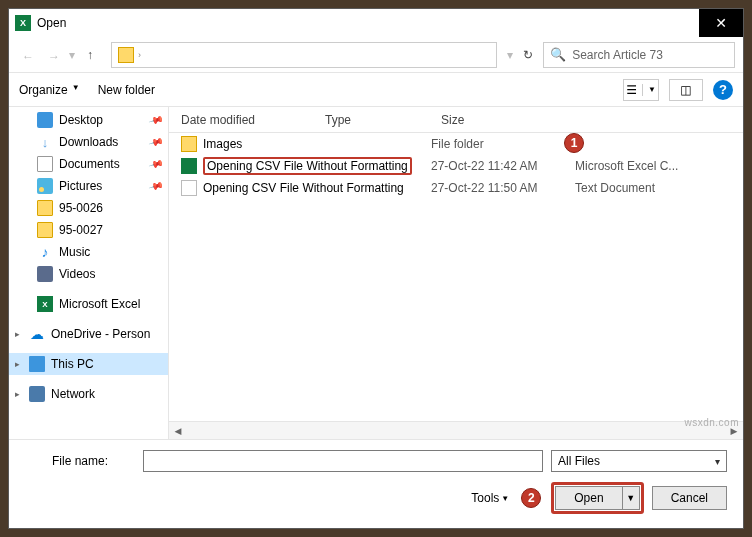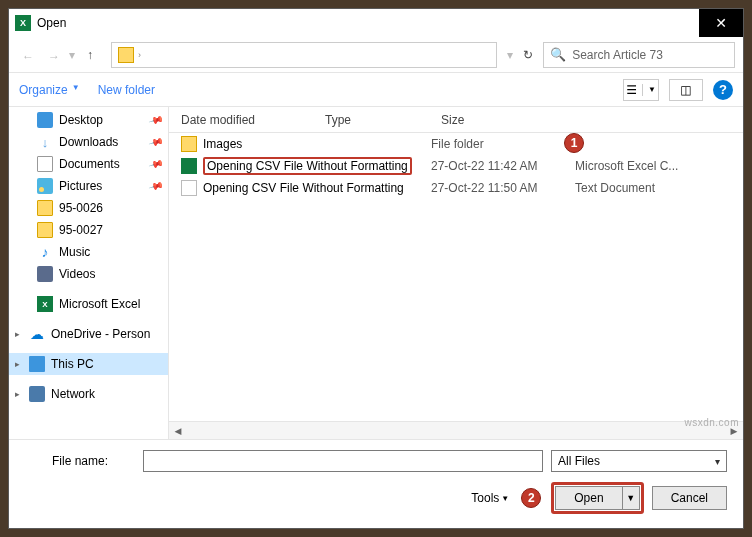--- a/index.html
+++ b/index.html
@@ -11,21 +11,21 @@
 .titlebar .close { width: 44px; height: 28px; background: #000; color: #fff; display: flex; align-items: center; justify-content: center; font-size: 14px; cursor: pointer; }
 .navbar { height: 36px; display: flex; align-items: center; padding: 4px 8px; gap: 4px; border-bottom: 1px solid #e5e5e5; }
 .nav-btn { width: 22px; height: 22px; display: flex; align-items: center; justify-content: center; color: #444; cursor: pointer; border-radius:2px;}
 .nav-btn.disabled { color: #bbb; }
 .nav-sep{color:#bbb;}
 .addressbar { flex: 1; height: 26px; border: 1px solid #ccc; margin: 0 6px; background: #fff; display:flex;align-items:center;padding:0 6px;gap:4px;}
 .addr-icon{width:16px;height:16px;background:#ffd96a;border:1px solid #d9a400;}
 .searchbox { width: 192px; height: 26px; border: 1px solid #ccc; display: flex; align-items: center; padding: 0 6px; gap: 6px; color:#666;}
 .search-icon{color:#555;font-size:13px;}
 .toolbar { height: 34px; display: flex; align-items: center; padding: 0 10px; gap: 18px; border-bottom: 1px solid #e5e5e5; }
-.tool-link { color: #3b82f6; cursor: pointer; display:flex;align-items:flex-start;gap:4px;}
+.tool-link { color: #000000; cursor: pointer; display:flex;align-items:flex-start;gap:4px;}
 .tool-drop{font-size:8px;}
 .tool-right { margin-left: auto; display: flex; align-items: center; gap: 10px; }
 .view-btn { width:36px; height:22px; border:1px solid #ccc; display:flex;align-items:center;justify-content:center;gap:2px;cursor:pointer;}
 .view-btn .vline{width:1px;height:12px;background:#ccc;margin:0 3px;}
 .preview-btn{width:34px;height:22px;border:1px solid #ccc;display:flex;align-items:center;justify-content:center;cursor:pointer;}
 .help-btn { width: 20px; height: 20px; border-radius: 50%; background: #0078d4; color: #fff; display: flex; align-items: center; justify-content: center; font-weight: bold; cursor: pointer; font-size:13px;}
 .body { flex: 1; display: flex; overflow: hidden; }
 .sidebar { width: 160px; border-right: 1px solid #e5e5e5; overflow-y: auto; padding: 2px 0; }
 .side-item { height: 22px; display: flex; align-items: center; padding: 0 6px 0 20px; gap: 6px; cursor: pointer; position:relative;white-space:nowrap;overflow:hidden;}
 .side-item.l1{padding-left:28px;}

